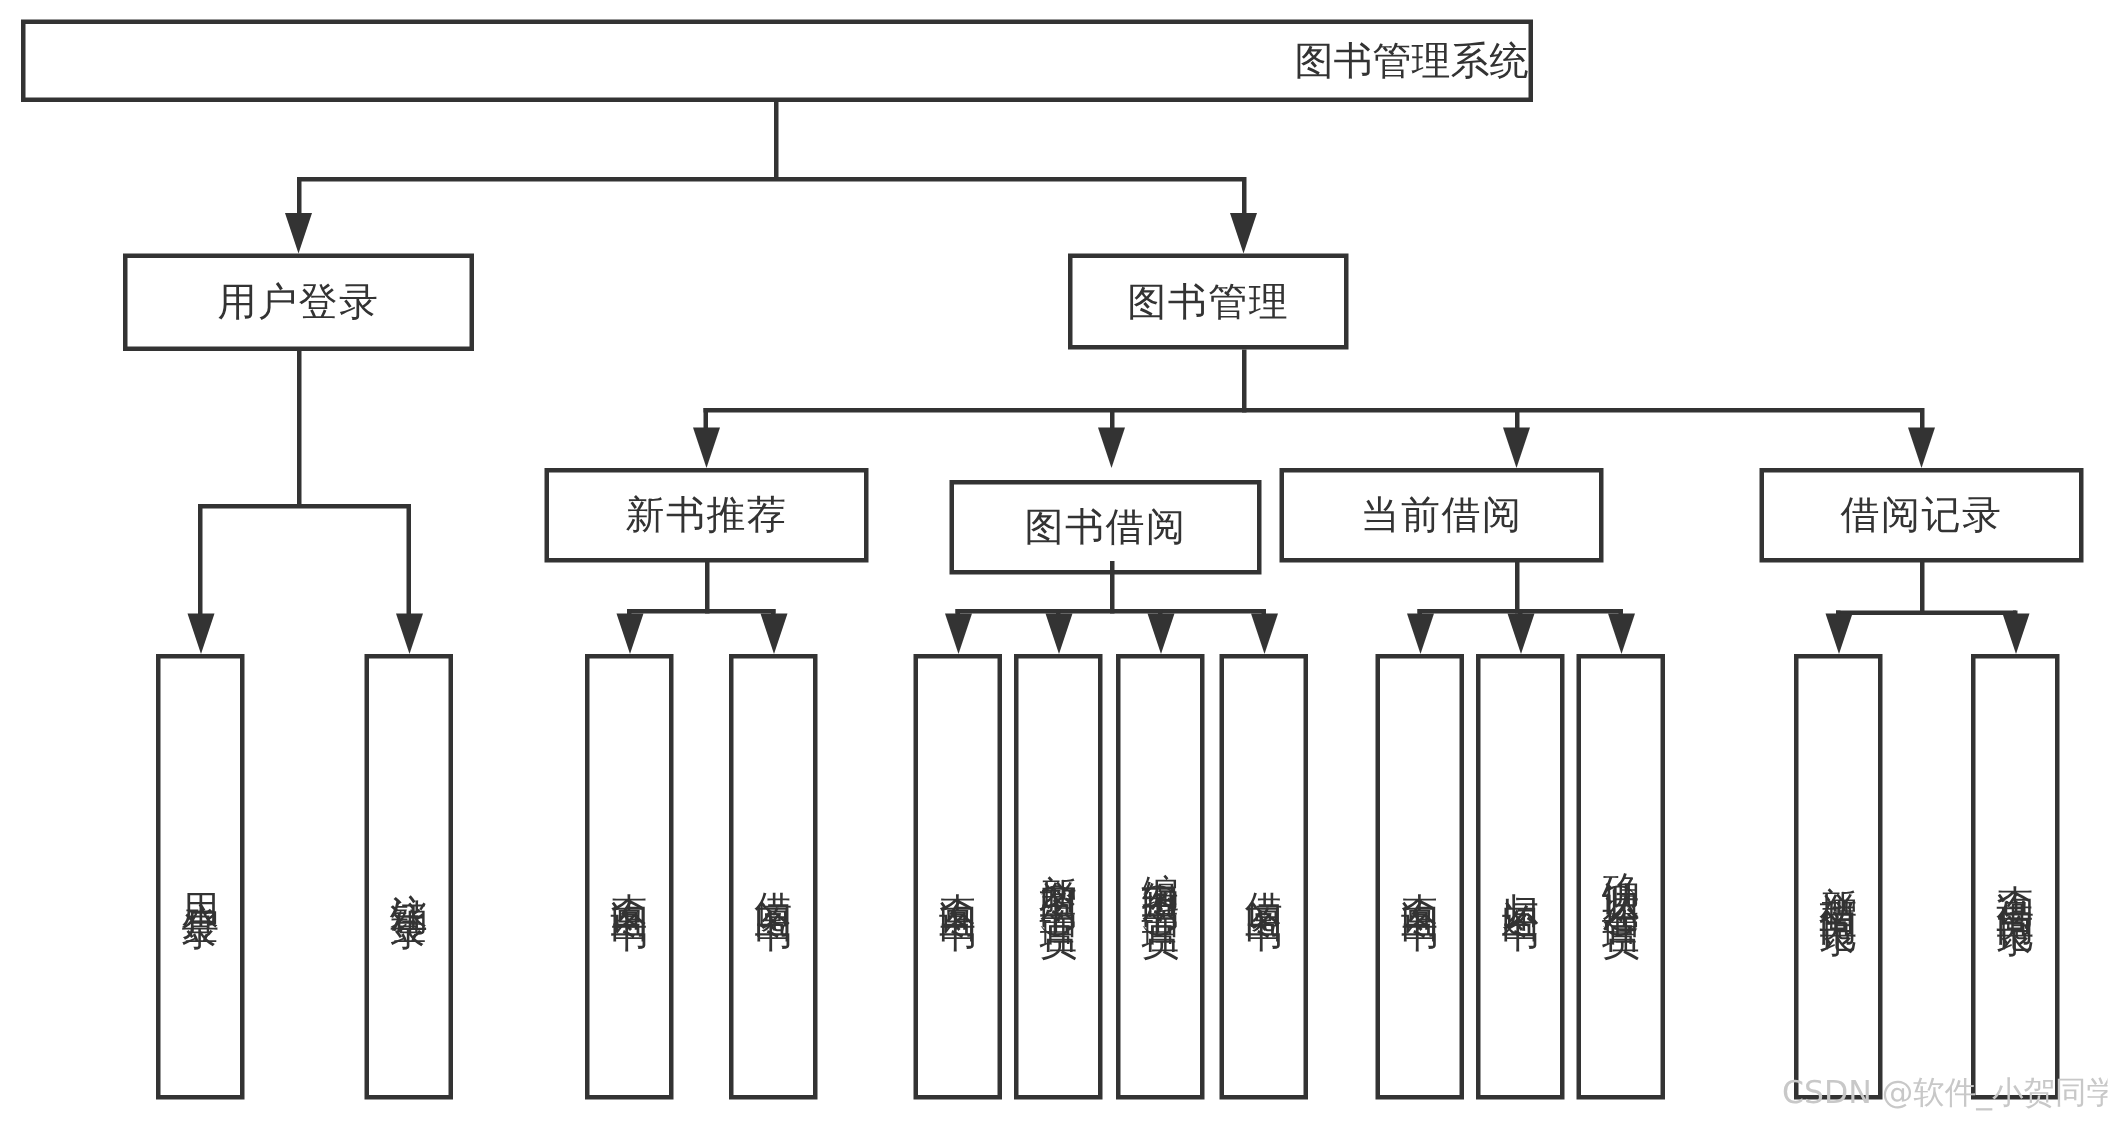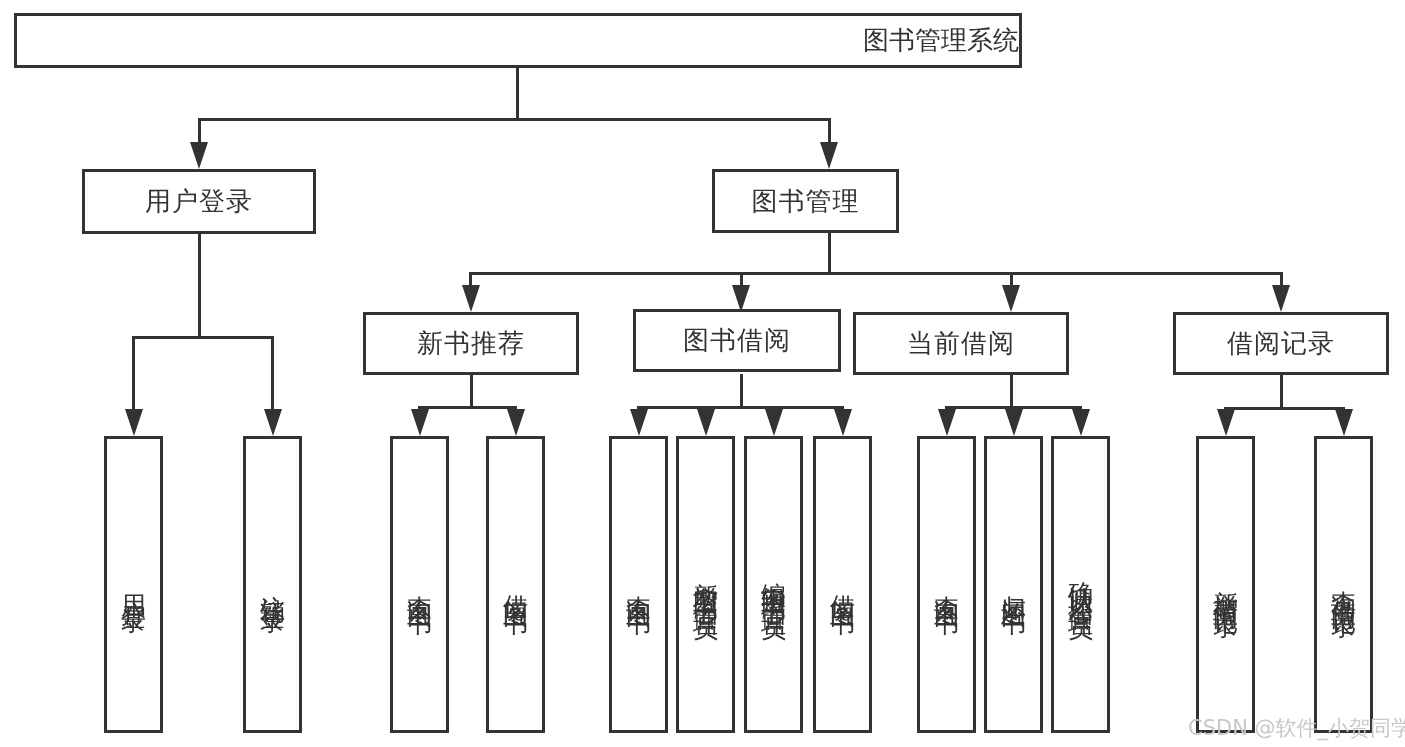--- a/index.html
+++ b/index.html
@@ -55,21 +55,21 @@
 </div>
 
 <div class="box hbox" style="left:712px;top:169px;width:187px;height:64px">
   <span>图书管理</span>
 </div>
 
 <div class="box hbox" style="left:363px;top:312px;width:216px;height:63px">
   <span>新书推荐</span>
 </div>
 
-<div class="box hbox" style="left:633px;top:309px;width:208px;height:63px">
+<div class="box hbox" style="left:633px;top:320px;width:208px;height:63px">
   <span>图书借阅</span>
 </div>
 
 <div class="box hbox" style="left:853px;top:312px;width:216px;height:63px">
   <span>当前借阅</span>
 </div>
 
 <div class="box hbox" style="left:1173px;top:312px;width:216px;height:63px">
   <span>借阅记录</span>
 </div>

